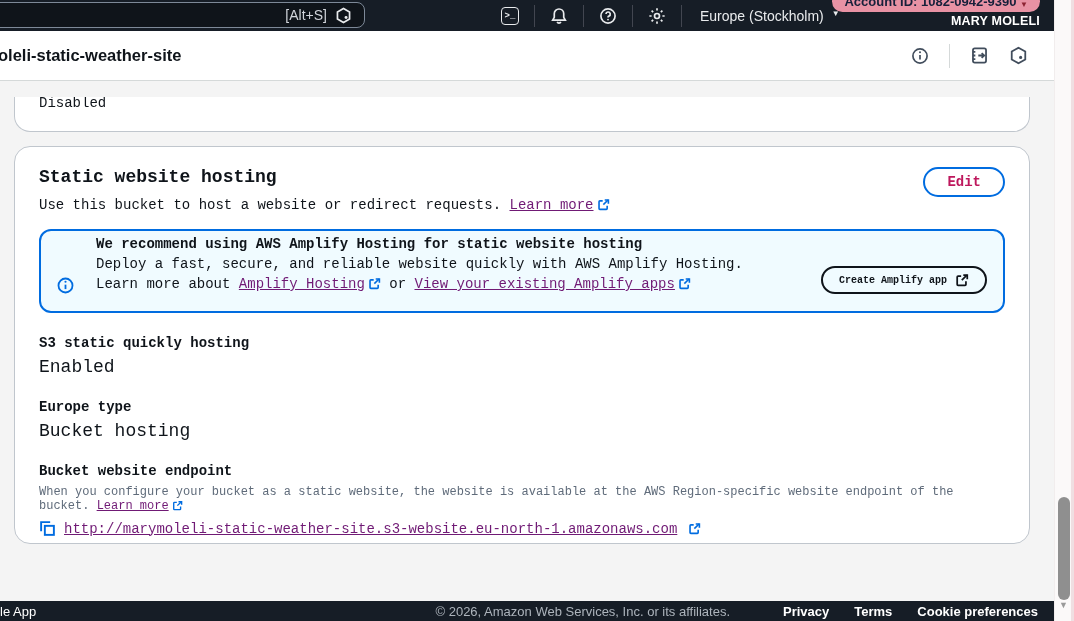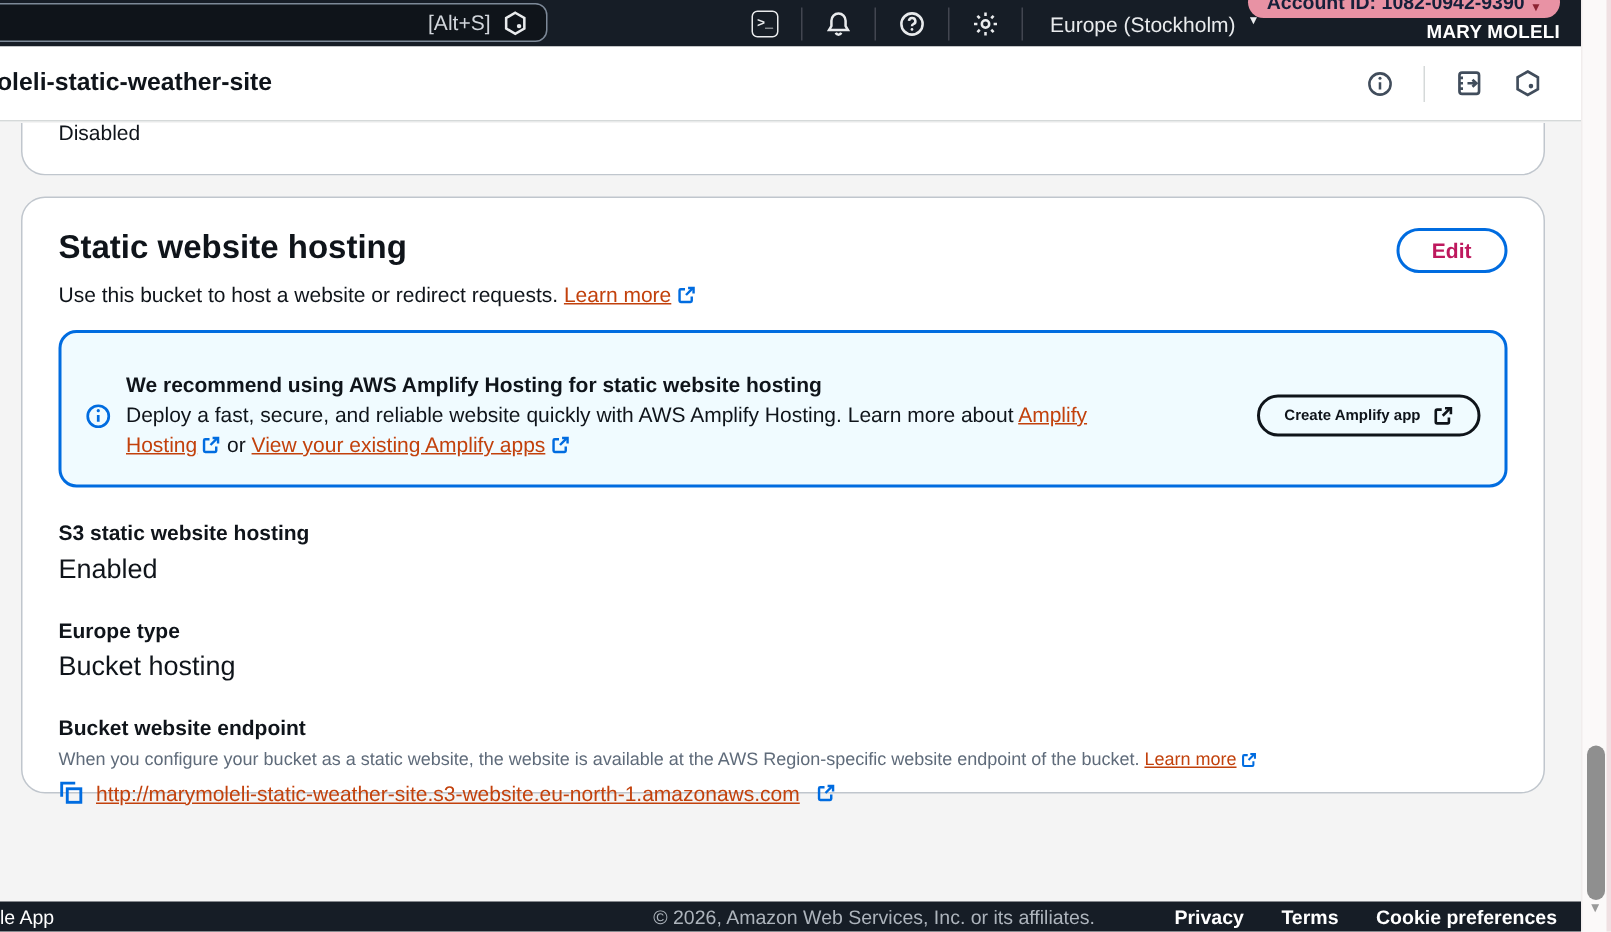--- a/index.html
+++ b/index.html
@@ -52,41 +52,41 @@
   
   .pageheader {
     position:absolute; top:31px; left:0; width:1054px; height:50px;
     background:#ffffff; border-bottom:1px solid #d5d9d9;
     display:flex; align-items:center;
   }
   .page-title { font-size:16.5px; font-weight:700; color:#0f141a; margin-left:-2px; white-space:nowrap; }
   .header-icons { position:absolute; right:26px; display:flex; align-items:center; gap:20px; color:#414d5c; }
   .hdr-divider { width:1px; height:24px; background:#d5d9d9; }
   
-  .content { position:absolute; top:82px; left:0; width:1054px; height:510px; overflow:hidden; }
+  .content { position:absolute; top:97px; left:0; width:1054px; height:510px; overflow:hidden;font-family:Liberation Mono, monospace; }
   .card {
     background:#ffffff; border:1px solid #c0c6cd; border-radius:16px;
     position:absolute; left:14px; width:1016px;
   }
   .card-prev { top:-22px; height:57px; padding:20px 24px 0; border-top:none; }
   .card-main { top:49px; height:398px; padding:20px 24px; }
   .card-head { display:flex; align-items:flex-start; justify-content:space-between; }
-  h2 { font-size:22px; font-weight:700; color:#0f141a; }
+  h2 { font-size:18px; font-weight:700; color:#0f141a; }
   .subtitle { margin-top:10px; font-size:14px; }
-  a.link { color:#c2410c; text-decoration:underline; cursor:pointer; }
+  a.link { color:#701a75; text-decoration:underline; cursor:pointer; }
   .ext-icon { display:inline-block; vertical-align:-2px; margin-left:3px; color:#006ce0; }
   .btn-outline-blue {
     border:2px solid #006ce0; color:#be185d; background:#ffffff;
     font-weight:700; font-size:14px; border-radius:18px; padding:5px 22px;
     cursor:pointer; font-family:inherit;
   }
   
   .alert {
     margin-top:16px; background:#f0fbff; border:2px solid #006ce0; border-radius:12px;
-    padding:24px 16px 17px; display:flex; gap:10px; align-items:center;
+    padding:3px 16px 17px; display:flex; gap:22px; align-items:flex-end;
   }
   .alert-icon { color:#006ce0; flex:0 0 auto; margin-top:2px; }
   .alert-text { width:665px; line-height:20px; }
   .alert-title { font-weight:700; }
   .alert-spacer { flex:1; }
   .btn-outline-dark {
     border:2px solid #0f141a; color:#0f141a; background:transparent;
     font-weight:700; font-size:10px; border-radius:18px; padding:5px 16px;
     cursor:pointer; display:flex; align-items:center; gap:8px; white-space:nowrap;
     font-family:inherit; margin-top:2px;
@@ -260,21 +260,21 @@
             <svg width="14" height="14" viewBox="0 0 16 16" fill="none" stroke="currentColor" stroke-width="2">
               <path d="M9.5 2.5H14v4.5"></path>
               <path d="M13.6 2.4 7.8 8.2"></path>
               <path d="M12.5 9.5v3.5a1 1 0 0 1-1 1H3.5a1 1 0 0 1-1-1V4.5a1 1 0 0 1 1-1H7"></path>
             </svg>
           </span>
       </button>
     </div>
 
     <div class="field">
-      <div class="field-label">S3 static website hosting</div>
+      <div class="field-label">S3 static quickly hosting</div>
       <div class="field-value">Enabled</div>
     </div>
     <div class="field">
       <div class="field-label">Europe type</div>
       <div class="field-value">Bucket hosting</div>
     </div>
 
     <div class="field">
       <div class="field-label">Bucket website endpoint</div>
       <div class="field-desc">

